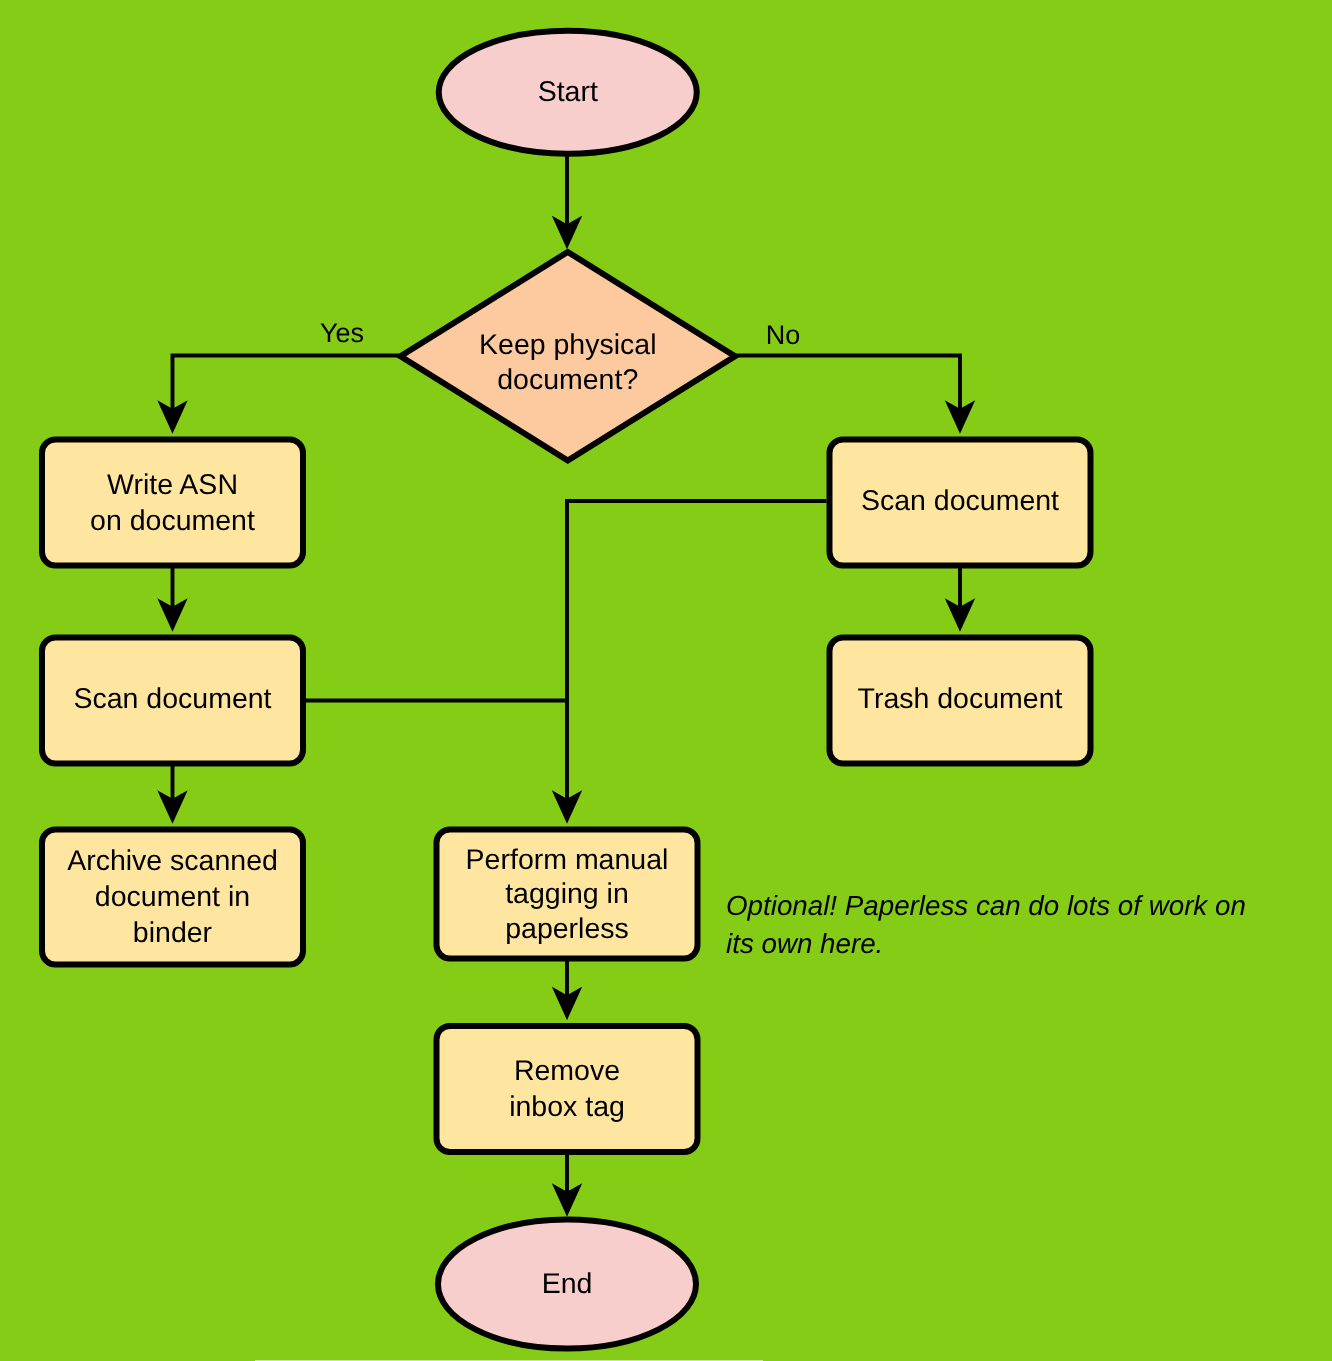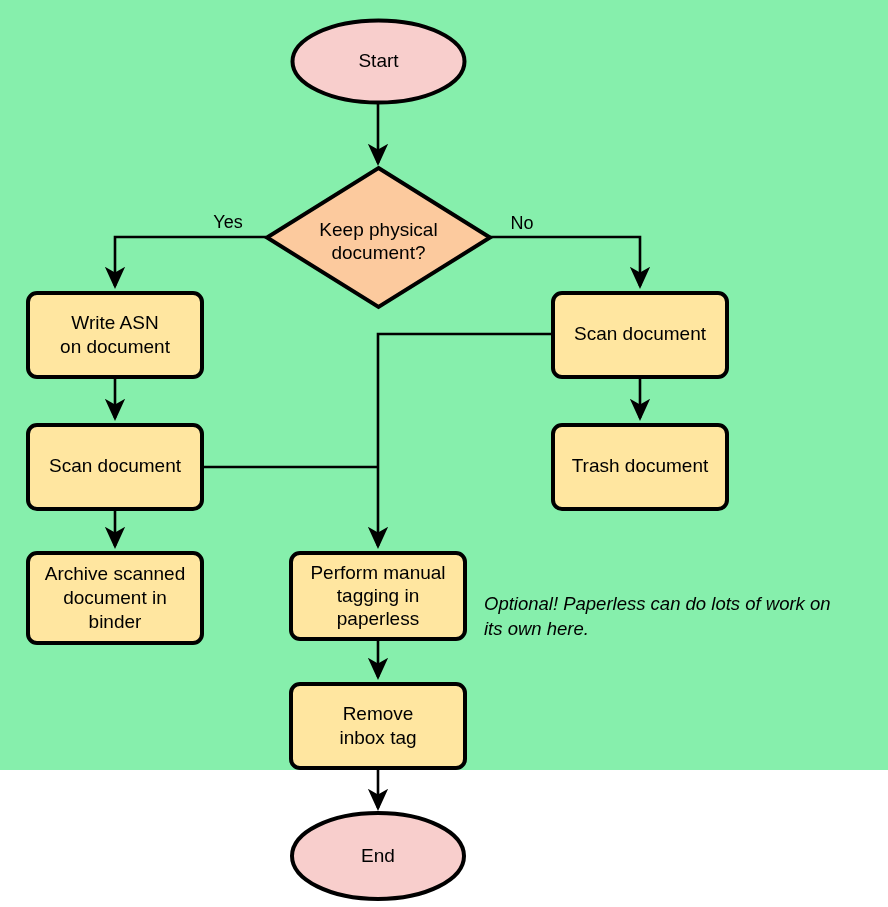--- a/index.html
+++ b/index.html
@@ -10,22 +10,22 @@
   }
   body {
     font-family: "Liberation Sans", sans-serif;
     width: 888px;
     height: 907px;
     overflow: hidden;
   }
   #flowchart-root {
     position: relative;
     width: 888px;
-    height: 770px;
-    background: #86efac;
+    height: 907px;
+    background: #84cc16;
   }
   #flow-svg {
     position: absolute;
     top: 0;
     left: 0;
     width: 888px;
     height: 907px;
     display: block;
   }
   .node-label {

